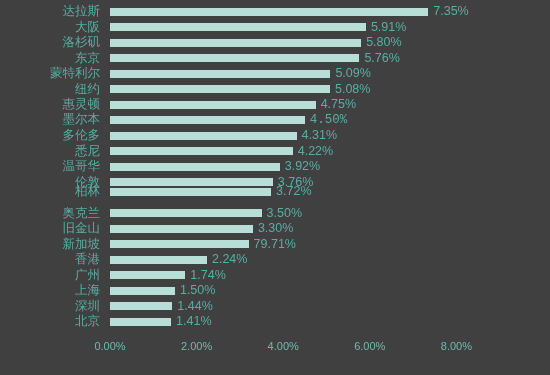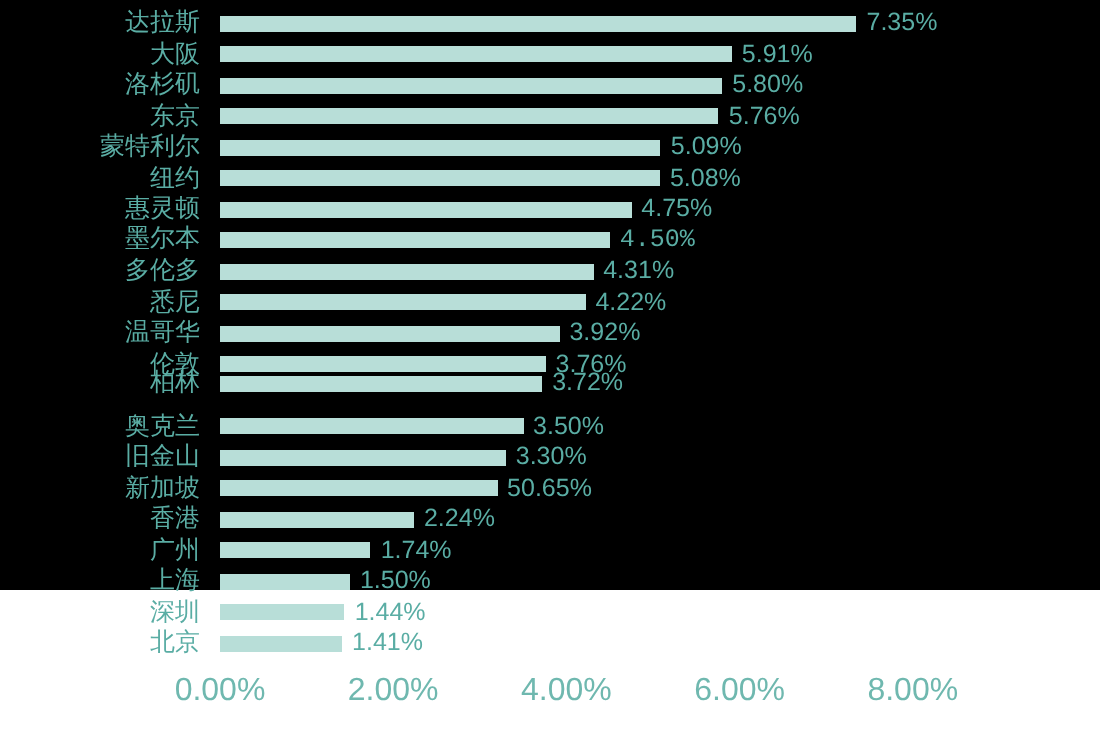--- a/index.html
+++ b/index.html
@@ -9,22 +9,22 @@
   }
   body {
     width: 550px;
     height: 375px;
     overflow: hidden;
     font-family: "Liberation Sans", "DejaVu Sans", sans-serif;
   }
   #chart-root {
     position: relative;
     width: 550px;
-    height: 295px;
-    background: #000000;
+    height: 375px;
+    background: #404040;
   }
   .plot-area {
     position: absolute;
     left: 0;
     top: 0;
     width: 550px;
     height: 330px;
   }
   .bar-row {
     position: absolute;
@@ -68,21 +68,21 @@
   .axis {
     position: absolute;
     left: 0;
     top: 338px;
     width: 550px;
     height: 20px;
   }
   .tick-label {
     position: absolute;
     top: 0;
-    font-size: 16px;
+    font-size: 11px;
     line-height: 16px;
     color: #6fb8af;
     white-space: nowrap;
     transform: translateX(-50%);
   }
 </style>
 </head>
 <body>
 
 <div id="chart-root">
@@ -189,21 +189,21 @@
         <div class="cat-label">旧金山</div>
         <div class="bar-track">
           <div class="bar-fill" style="width: 142.89px; background: rgb(184, 222, 216);"></div>
           <div class="bar-value">3.30%</div>
         </div>
       </div>
       <div class="bar-row" style="top: 236.5px;">
         <div class="cat-label">新加坡</div>
         <div class="bar-track">
           <div class="bar-fill" style="width: 138.56px; background: rgb(184, 222, 216);"></div>
-          <div class="bar-value">50.65%</div>
+          <div class="bar-value">79.71%</div>
         </div>
       </div>
       <div class="bar-row" style="top: 252px;">
         <div class="cat-label">香港</div>
         <div class="bar-track">
           <div class="bar-fill" style="width: 96.992px; background: rgb(184, 222, 216);"></div>
           <div class="bar-value">2.24%</div>
         </div>
       </div>
       <div class="bar-row" style="top: 267.5px;">

